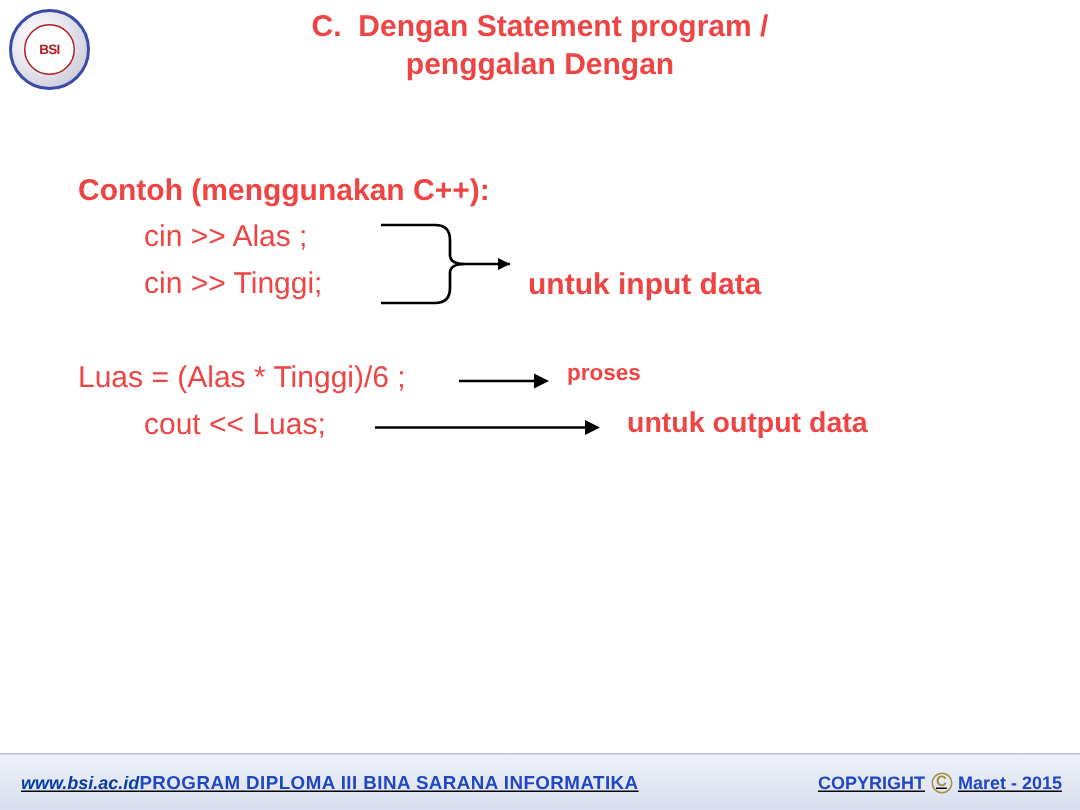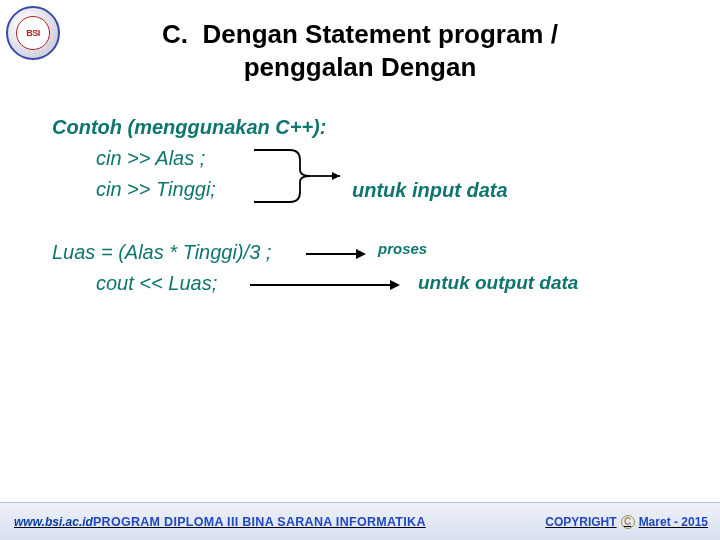--- a/index.html
+++ b/index.html
@@ -38,35 +38,34 @@
     display: flex;
     align-items: center;
     justify-content: center;
     font-size: 9px;
     font-weight: bold;
     color: #b02020;
     letter-spacing: -0.5px;
   }
   .title {
     text-align: center;
-    padding-top: 18px;
-    font-size: 26px;
-    font-weight: bold;
-    color: #000000;
+    padding-top: 6px;
+    font-size: 20px;
+    font-weight: bold;
+    color: #ef4444;
     line-height: 1.25;
   }
   .content {
     position: absolute;
     top: 112px;
     left: 52px;
     right: 40px;
-    color: #0f766e;
+    color: #ef4444;
     font-size: 20px;
     line-height: 1.55;
-    font-style: italic;
   }
   .subtitle { font-weight: bold; }
   .code-line { padding-left: 44px; position: relative; }
   .annot-input {
     position: absolute;
     left: 300px;
     top: 63px;
     font-weight: bold;
     font-size: 20px;
   }
@@ -185,21 +184,21 @@
     <div class="code-line">cin &gt;&gt; Tinggi;</div>
 
     <svg class="brace-svg" viewBox="0 0 100 60">
       <path d="M 4 4 L 40 4 Q 50 4 50 14 L 50 24 Q 50 30 60 30 Q 50 30 50 36 L 50 46 Q 50 56 40 56 L 4 56" fill="none" stroke="#000" stroke-width="1.8"></path>
       <line x1="60" y1="30" x2="90" y2="30" stroke="#000" stroke-width="1.8"></line>
       <polygon points="90,30 82,26 82,34" fill="#000"></polygon>
     </svg>
     <div class="annot-input">untuk input data</div>
 
     <div class="proc-block">
-      <div>Luas = (Alas * Tinggi)/3 ;</div>
+      <div>Luas = (Alas * Tinggi)/6 ;</div>
       <svg class="arrow-svg1" viewBox="0 0 64 14">
         <line x1="2" y1="7" x2="54" y2="7" stroke="#000" stroke-width="1.8"></line>
         <polygon points="62,7 52,2 52,12" fill="#000"></polygon>
       </svg>
       <div class="annot-proses">proses</div>
 
       <div class="code-line">cout &lt;&lt; Luas;</div>
       <svg class="arrow-svg2" viewBox="0 0 154 14">
         <line x1="2" y1="7" x2="144" y2="7" stroke="#000" stroke-width="1.8"></line>
         <polygon points="152,7 142,2 142,12" fill="#000"></polygon>

